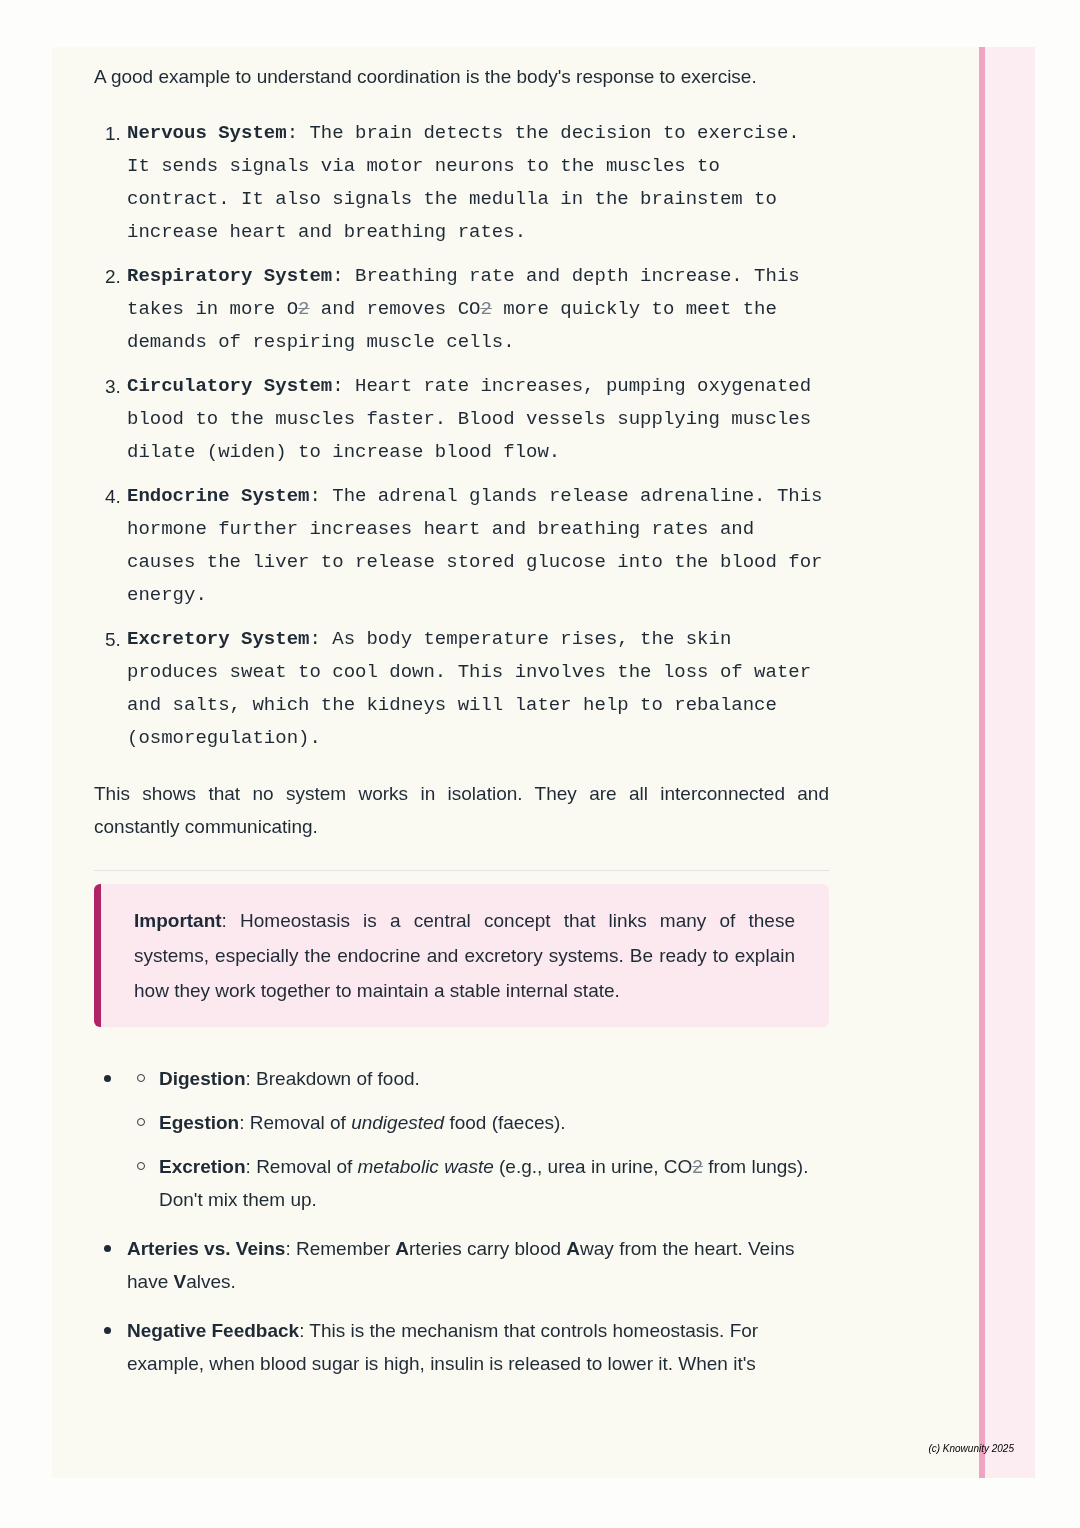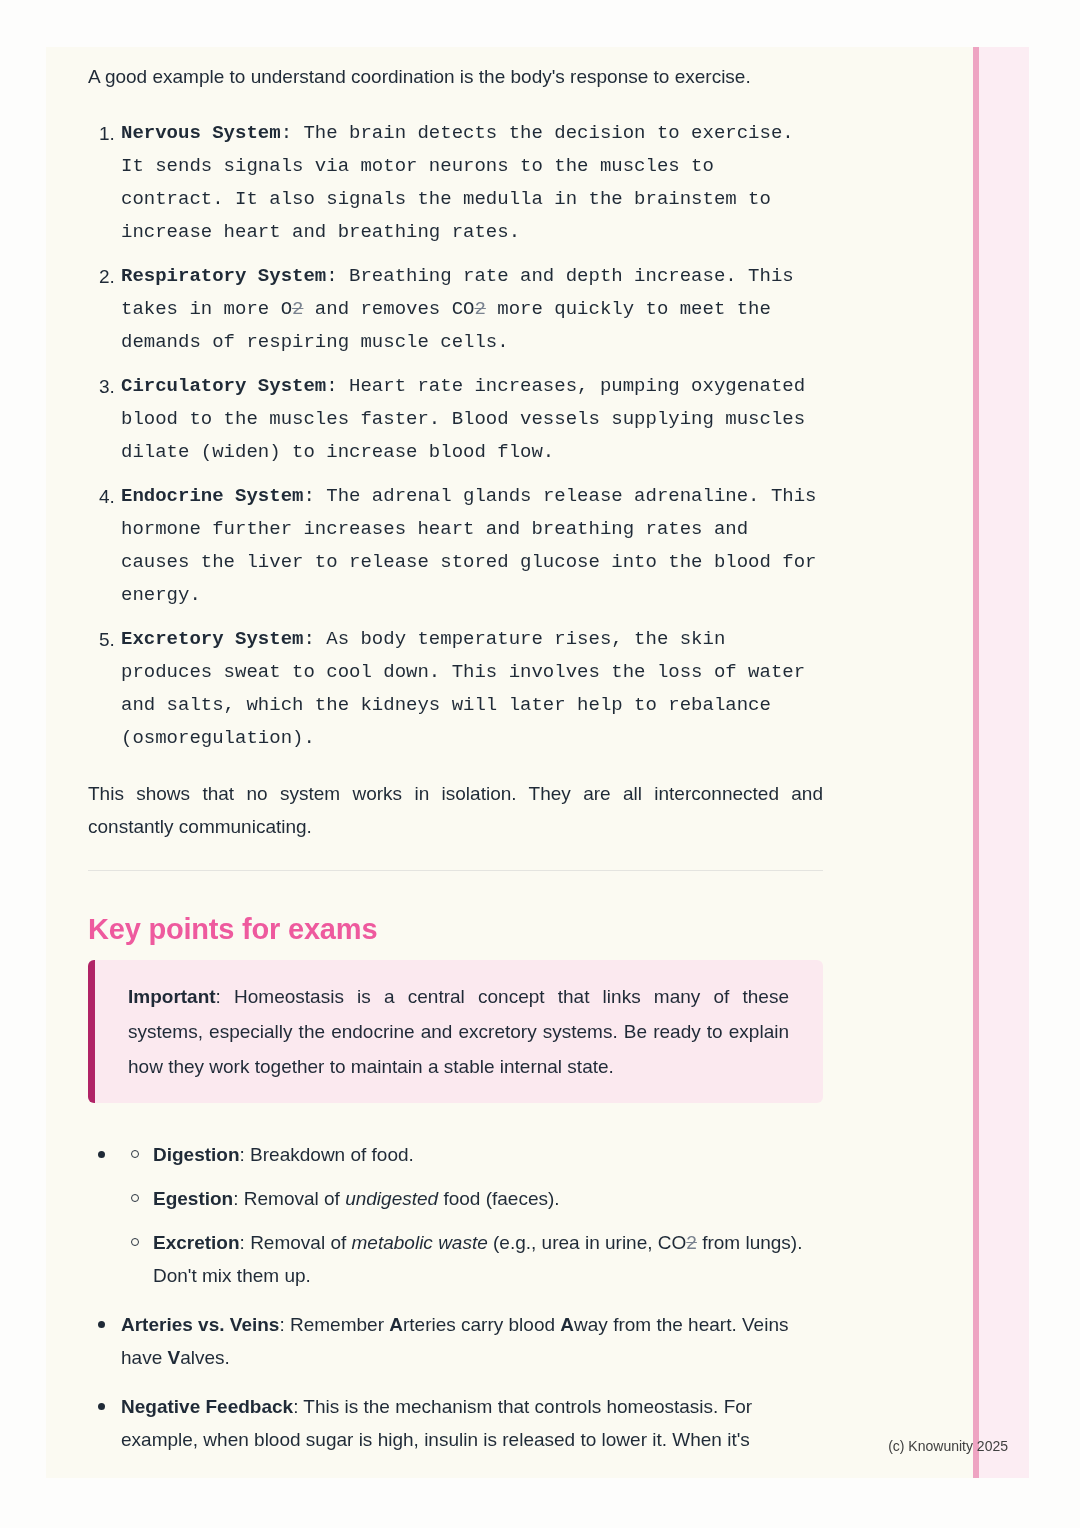--- a/index.html
+++ b/index.html
@@ -5,21 +5,21 @@
   * { margin: 0; padding: 0; box-sizing: border-box; }
   html, body {
     width: 1080px; height: 1528px;
     background: #fdfdfc;
     font-family: "Liberation Sans", "DejaVu Sans", sans-serif;
     position: relative;
     overflow: hidden;
   }
   .page {
     position: absolute;
-    left: 46px; top: 47px;
+    left: 52px; top: 47px;
     width: 983px; height: 1431px;
     background: var(--card-bg, #fbfaf2);
   }
   .edge-band {
     position: absolute;
     top: 0; right: 0; bottom: 0;
     width: 56px;
     background: var(--band-bg, #fcedf3);
     border-left: 6px solid var(--band-line, #eea4c2);
   }
@@ -78,23 +78,24 @@
   ul.subs > li + li { margin-top: 11px; }
   ul.subs > li > .marker {
     position: absolute; left: 10px; top: 12px;
     width: 8px; height: 8px; border-radius: 50%;
     background: transparent;
     border: 1.7px solid #2a3440;
   }
   .footer {
     position: absolute;
     right: 21px; bottom: 24px;
-    font-size: 14px;
-    color: #404040;
+    font-size: 10px;
+    color: #000000;
     z-index: 2;
+    font-style: italic;
   }
 </style>
 </head>
 <body>
 
 <div class="page">
   <div class="edge-band"></div>
 
   <div class="content">
     <p class="para"><span>A good example to understand coordination is the body's response to exercise.</span></p>
@@ -119,21 +120,20 @@
         <li>
           <span class="num">5.</span>
           <span class="li-body"><span class="seg-b">Excretory System</span><span>: As body temperature rises, the skin produces sweat to cool down. This involves the loss of water and salts, which the kidneys will later help to rebalance (osmoregulation).</span></span>
         </li>
       </ol>
 
     <p class="para closing"><span>This shows that no system works in isolation. They are all interconnected and constantly communicating.</span></p>
 
     <hr class="divider">
 
-    <h2 class="heading">Key points for exams</h2>
 
     <div class="callout">
       <p class="para"><span class="seg-b">Important</span><span>: Homeostasis is a central concept that links many of these systems, especially the endocrine and excretory systems. Be ready to explain how they work together to maintain a stable internal state.</span></p>
     </div>
 
     <ul class="bullets">
         <li><span class="marker"></span><ul class="subs">
             <li><span class="marker"></span><span><span class="seg-b">Digestion</span><span>: Breakdown of food.</span></span></li>
             <li><span class="marker"></span><span><span class="seg-b">Egestion</span><span>: Removal of </span><span class="seg-i">undigested</span><span> food (faeces).</span></span></li>
             <li><span class="marker"></span><span><span class="seg-b">Excretion</span><span>: Removal of </span><span class="seg-i">metabolic waste</span><span> (e.g., urea in urine, CO</span><span class="seg-st">2</span><span> from lungs). Don't mix them up.</span></span></li>

